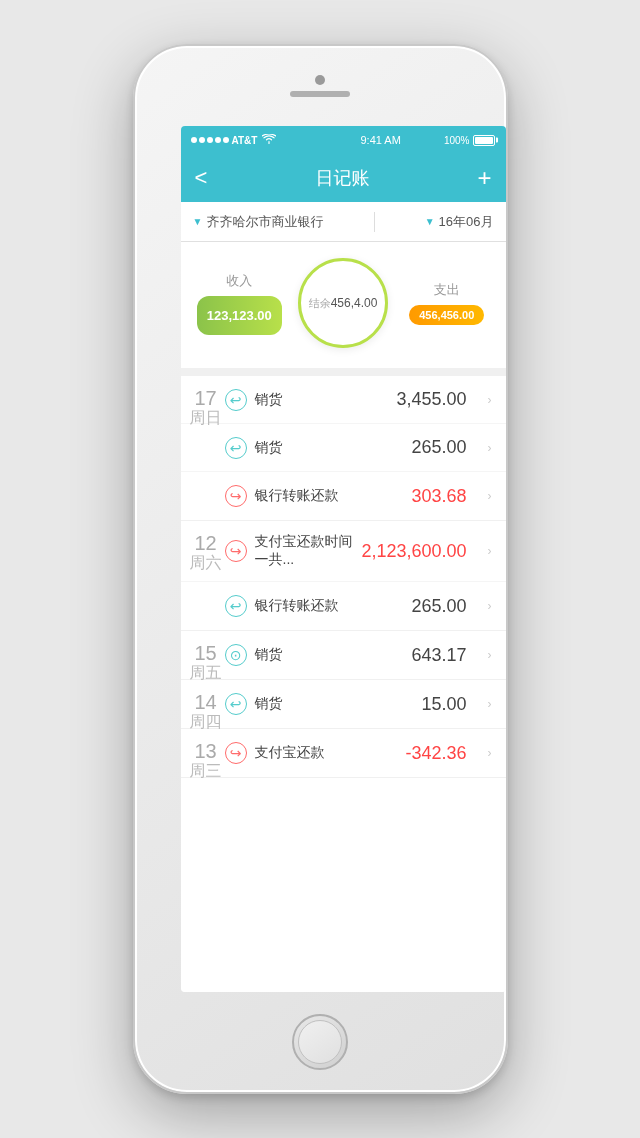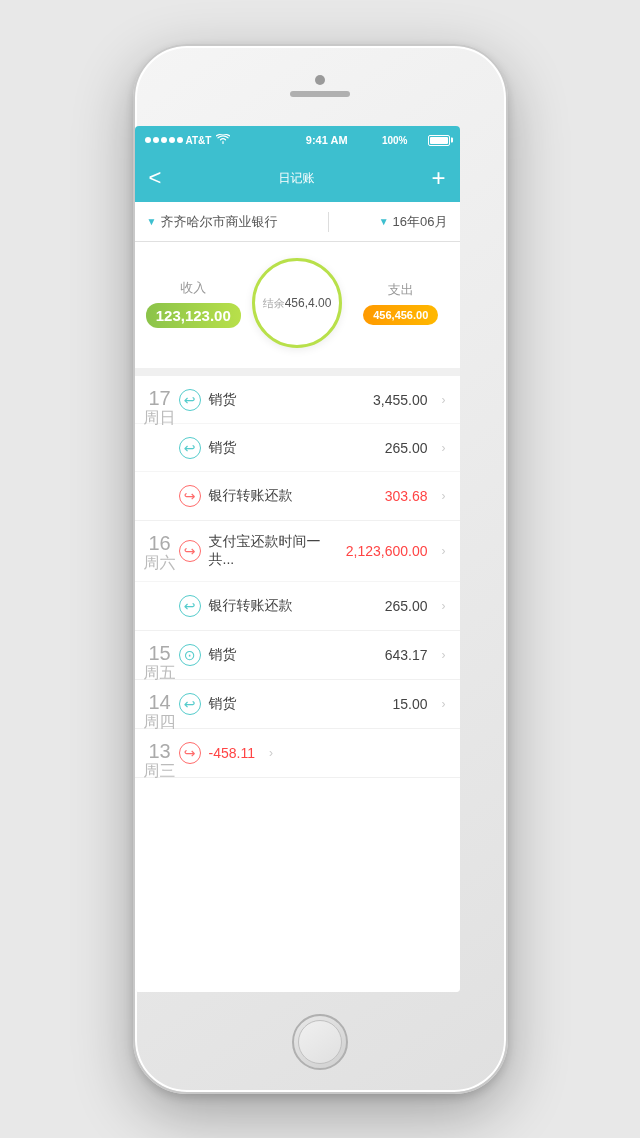--- a/index.html
+++ b/index.html
@@ -28,21 +28,21 @@
       background: linear-gradient(145deg, #f5f5f5, #e0e0e0);
       border-radius: 54px;
       border: 2px solid #c8c8c8;
       box-shadow:
         inset 0 0 0 2px #fff,
         0 20px 60px rgba(0,0,0,0.3),
         0 4px 10px rgba(0,0,0,0.15);
       position: relative;
       display: flex;
       flex-direction: column;
-      align-items: flex-start;
+      align-items: flex-end;
       overflow: hidden;
     }
 
     
     .phone-top {
       width: 100%;
       height: 80px;
       display: flex;
       flex-direction: column;
       align-items: center;
@@ -172,31 +172,31 @@
     .dot {
       width: 6px;
       height: 6px;
       background: white;
       border-radius: 50%;
     }
 
     .status-center {
       font-size: 11px;
       color: white;
-      font-weight: 700;
+      font-weight: 400;
       margin-left: 41px;
     }
 
     .status-right {
       display: flex;
       align-items: center;
-      gap: 20px;
+      gap: 4px;
       font-size: 10px;
       color: white;
-      font-weight: 700;
+      font-weight: 400;
     }
 
     .battery {
       width: 22px;
       height: 11px;
       border: 1.5px solid white;
       border-radius: 2px;
       position: relative;
       display: flex;
       align-items: center;
@@ -235,21 +235,21 @@
 
     .nav-back {
       color: white;
       font-size: 22px;
       font-weight: 300;
       line-height: 1;
     }
 
     .nav-title {
       color: white;
-      font-size: 12px;
+      font-size: 18px;
       font-weight: 500;
     }
 
     .nav-add {
       color: white;
       font-size: 24px;
       font-weight: 300;
       line-height: 1;
     }
 
@@ -305,22 +305,22 @@
     }
 
     .summary-label {
       font-size: 13px;
       color: #999;
     }
 
     .income-bar {
       background: linear-gradient(to right, #8bc34a, #b8e04a);
       border-radius: 12px;
-      padding: 4px 10px;
-      font-size: 15px;
+      padding: 12px 10px;
+      font-size: 13px;
       color: white;
       font-weight: 600;
     }
 
     .expense-bar {
       background: linear-gradient(to right, #ff9a00, #ffb800);
       border-radius: 12px;
       padding: 4px 10px;
       font-size: 11px;
       color: white;
@@ -427,23 +427,23 @@
       color: #5cc;
     }
 
     .tx-name {
       flex: 1;
       font-size: 14px;
       color: #444;
     }
 
     .tx-amount {
-      font-size: 14px;
+      font-size: 18px;
       color: #444;
-      margin-right: 14px;
+      margin-right: 21px;
     }
 
     .tx-amount-red {
       color: #ff4444;
     }
 
     .tx-chevron {
       font-size: 12px;
       color: #ccc;
     }
@@ -546,21 +546,21 @@
             <div class="transaction-item">
               <div class="tx-icon tx-icon-expense">↪</div>
               <span class="tx-name">银行转账还款</span>
               <span class="tx-amount tx-amount-red">303.68</span>
               <span class="tx-chevron">›</span>
             </div>
           </div>
           <div class="day-group">
             <div class="transaction-item">
               <div class="day-header">
-        <span class="day-num">16</span>
+        <span class="day-num">12</span>
         <span class="day-week">周六</span>
       </div>
               <div class="tx-icon tx-icon-expense">↪</div>
               <span class="tx-name">支付宝还款时间一共...</span>
               <span class="tx-amount tx-amount-red">2,123,600.00</span>
               <span class="tx-chevron">›</span>
             </div>
             <div class="transaction-item">
               <div class="tx-icon tx-icon-income">↩</div>
               <span class="tx-name">银行转账还款</span>
@@ -592,21 +592,22 @@
               <span class="tx-chevron">›</span>
             </div>
           </div>
           <div class="day-group">
             <div class="transaction-item">
               <div class="day-header">
         <span class="day-num">13</span>
         <span class="day-week">周三</span>
       </div>
               <div class="tx-icon tx-icon-expense">↪</div>
-              <span class="tx-amount tx-amount-red">-458.11</span>
+              <span class="tx-name">支付宝还款</span>
+              <span class="tx-amount tx-amount-red">-342.36</span>
               <span class="tx-chevron">›</span>
             </div>
           </div>
         </div>
     </div>
 
     <div class="phone-bottom">
       <div class="home-button">
         <div class="home-button-inner"></div>
       </div>

